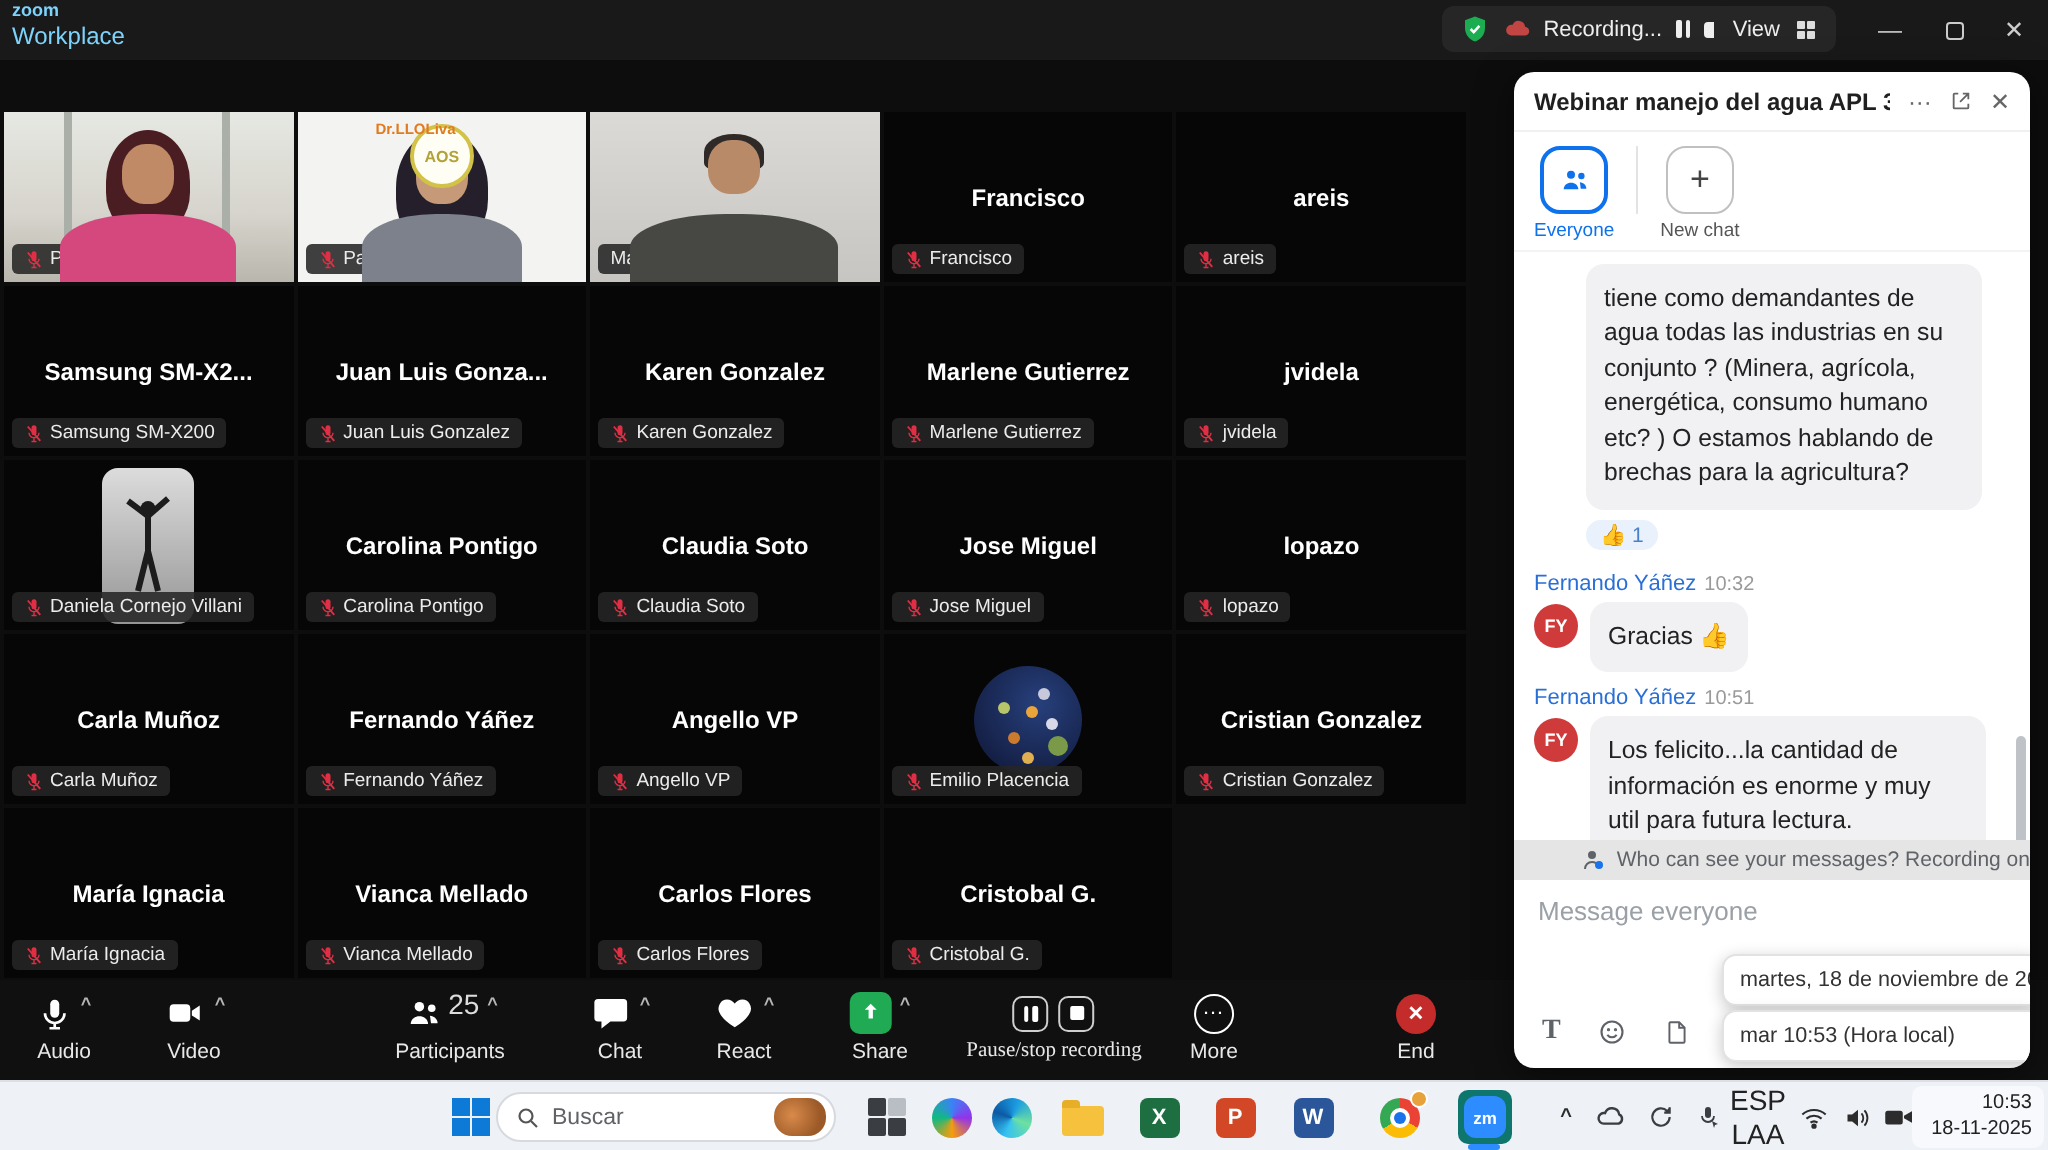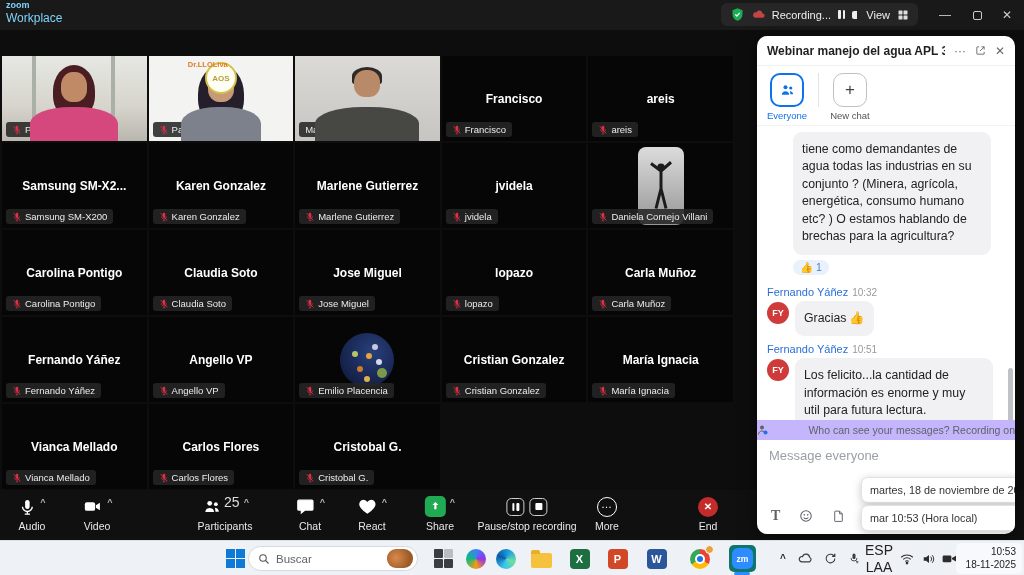--- a/index.html
+++ b/index.html
@@ -89,21 +89,21 @@
   .msgs{flex:1;padding:6px 14px 0 10px;overflow:hidden;position:relative}
   .gutter{margin-left:26px}
   .bubble{background:#f1f1f4;border-radius:9px;padding:9px 9px;font-size:12.3px;line-height:1.42;color:#222;display:inline-block;max-width:198px}
   .chip{display:inline-flex;align-items:center;gap:3px;background:#e8f1fc;border-radius:9px;padding:1px 7px;font-size:10.5px;color:#4a7fc9;margin:5px 0 4px}
   .mhead{font-size:11px;margin:7px 0 3px}
   .mname{color:#2a6fd6}
   .mtime{color:#9a9a9a;font-size:10px;margin-left:4px}
   .mrow{display:flex;gap:6px;align-items:flex-start}
   .avatar{width:22px;height:22px;border-radius:50%;background:#cf3b3b;color:#fff;font-size:9px;font-weight:bold;display:flex;align-items:center;justify-content:center;flex:none;margin-top:1px}
   .scrollthumb{position:absolute;right:2px;top:242px;width:5px;height:106px;border-radius:3px;background:#bfc2c7}
-  .privacy{height:20px;background:#c4b5fd;display:flex;align-items:center;justify-content:space-between;gap:5px;font-size:10.5px;color:#5f6368}
+  .privacy{height:20px;background:#e5e5e5;display:flex;align-items:center;justify-content:flex-end;gap:5px;font-size:10.5px;color:#5f6368}
   .inputarea{height:58px;padding:8px 12px;font-size:13px;color:#9aa0a6;position:relative}
   .chat-foot{height:36px;display:flex;align-items:center;gap:19px;padding:0 14px;color:#5f6368}
   .chat-foot .fT{font-size:14px;font-weight:bold;font-family:"Liberation Serif",serif}
   .tooltip{position:absolute;right:-6px;bottom:3px;width:160px;display:flex;flex-direction:column;gap:2px;z-index:9}
   .tooltip div{background:#fff;border:1px solid #e2e2e2;border-radius:7px;box-shadow:0 2px 8px rgba(0,0,0,.22);font-size:10.8px;color:#333;padding:6px 8px;white-space:nowrap}
 
   
   .taskbar{position:absolute;left:0;top:540px;width:1024px;height:35px;background:#eef1f6;border-top:1px solid #dcdfe4}
   .tk{position:absolute;top:4px;width:27px;height:27px;display:flex;align-items:center;justify-content:center;border-radius:5px}
   .winlogo{display:grid;grid-template-columns:9px 9px;grid-template-rows:9px 9px;gap:1.5px}
@@ -256,20 +256,33 @@
           <svg width="10" height="10" viewBox="0 0 16 16">
             <path d="M6 3a2 2 0 0 1 4 0v4a2 2 0 0 1-4 0z" fill="#e02f44"></path>
             <path d="M4 7a4 4 0 0 0 8 0M8 11.5v2.5M6 14h4" stroke="#e02f44" stroke-width="1.1" fill="none"></path>
             <line x1="3" y1="2" x2="13" y2="13.5" stroke="#e02f44" stroke-width="1.5"></line>
           </svg>
         </span>
         <span>Samsung SM-X200</span>
       </div>
     </div>
     <div class="tile">
+      <div class="center-name">Juan Luis Gonza...</div>
+      <div class="tag">
+        <span style="display: flex;">
+          <svg width="10" height="10" viewBox="0 0 16 16">
+            <path d="M6 3a2 2 0 0 1 4 0v4a2 2 0 0 1-4 0z" fill="#e02f44"></path>
+            <path d="M4 7a4 4 0 0 0 8 0M8 11.5v2.5M6 14h4" stroke="#e02f44" stroke-width="1.1" fill="none"></path>
+            <line x1="3" y1="2" x2="13" y2="13.5" stroke="#e02f44" stroke-width="1.5"></line>
+          </svg>
+        </span>
+        <span>Juan Luis Gonzalez</span>
+      </div>
+    </div>
+    <div class="tile">
       <div class="center-name">Karen Gonzalez</div>
       <div class="tag">
         <span style="display: flex;">
           <svg width="10" height="10" viewBox="0 0 16 16">
             <path d="M6 3a2 2 0 0 1 4 0v4a2 2 0 0 1-4 0z" fill="#e02f44"></path>
             <path d="M4 7a4 4 0 0 0 8 0M8 11.5v2.5M6 14h4" stroke="#e02f44" stroke-width="1.1" fill="none"></path>
             <line x1="3" y1="2" x2="13" y2="13.5" stroke="#e02f44" stroke-width="1.5"></line>
           </svg>
         </span>
         <span>Karen Gonzalez</span>
@@ -552,21 +565,21 @@
       <div class="tb-ic">
         <span class="share-box">
           <svg width="13" height="13" viewBox="0 0 24 24">
             <path d="M12 3.5l5.5 5.5h-3.5v8h-4v-8H6.5z" fill="#fff"></path>
           </svg>
         </span>
         <span class="chev">^</span>
       </div>
       <div class="tb-label">Share</div>
     </div>
-    <div class="tb-item" style="left: 527px;">
+    <div class="tb-item" style="left: 527px; font-family: Liberation Serif, serif;">
       <div class="tb-ic">
         <span class="rec-wrap">
           <span class="rec-btn">
             <i></i>
             <i></i>
           </span>
           <span class="rec-btn">
             <b></b>
           </span>
         </span>

